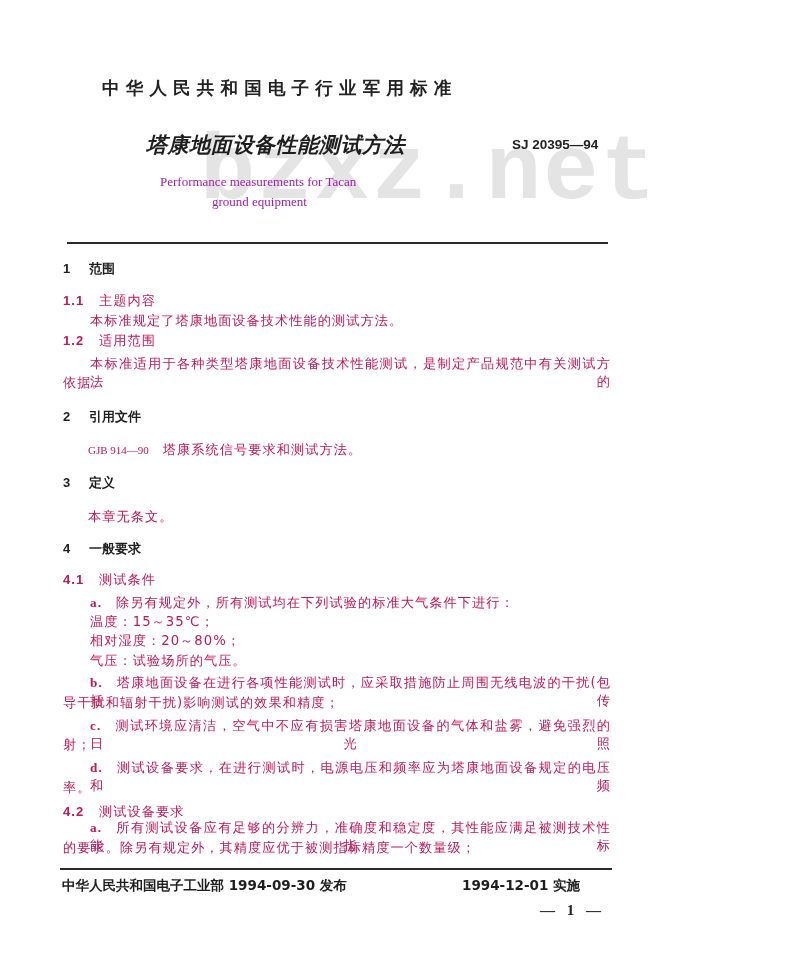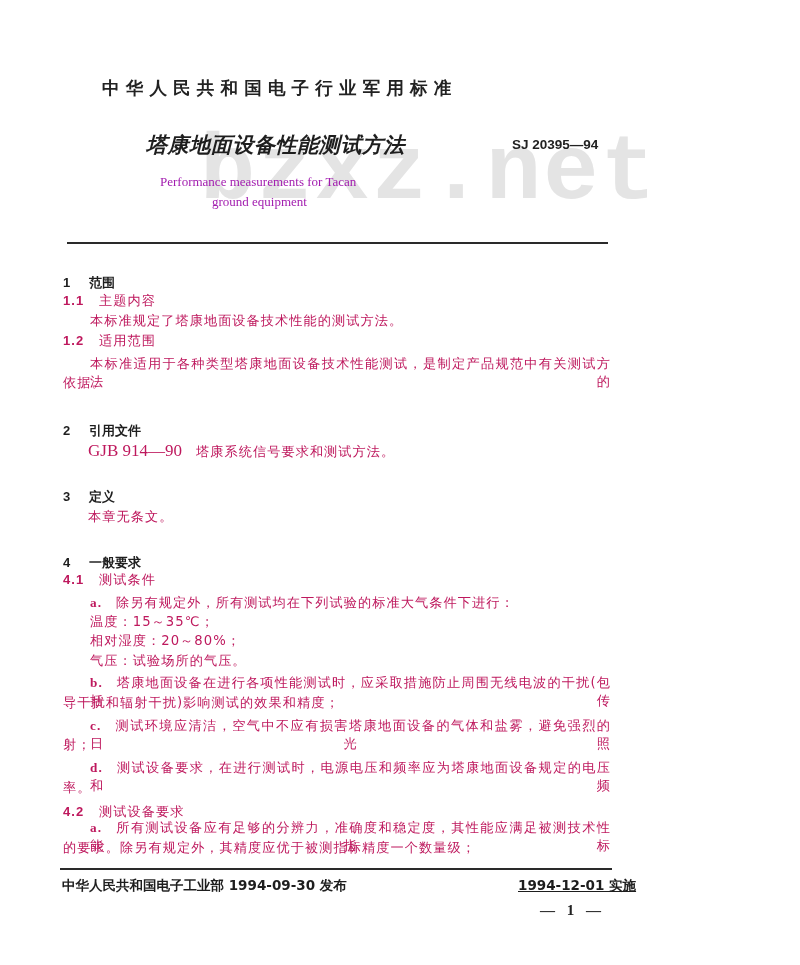--- a/index.html
+++ b/index.html
@@ -13,26 +13,26 @@
     font-family: Liberation Mono, monospace; font-weight: bold;
     font-size: 92px; color: #e4e4e4; letter-spacing: 2px; line-height: 1;
     z-index: 0;
   }
   .layer { position: absolute; inset: 0; z-index: 1; }
   .std-header { left: 102px; top: 76px; font-size: 17.5px; font-weight: bold; letter-spacing: 6.2px; color: #222; }
   .doc-title { left: 146px; top: 131px; font-size: 21px; font-weight: bold; letter-spacing: 0.6px; color: #1e1e1e; font-style: italic; }
   .doc-code { left: 512px; top: 137px; font-family: "Liberation Sans", sans-serif; font-weight: bold; font-size: 13.5px; color: #222; }
   .en-title { font-family: "Liberation Serif", serif; font-weight: normal; font-size: 13px; color: #a21caf; }
   .rule { position: absolute; height: 2px; background: #2a2a2a; }
-  .h1 { font-size: 13px; font-weight: bold; color: #1e1e1e; margin-top: 14px; }
+  .h1 { font-size: 13px; font-weight: bold; color: #1e1e1e; }
   .num { display: inline-block; font-family: "Liberation Sans", sans-serif; font-weight: bold; font-size: 13px; }
   .p { font-size: 13.2px; color: #be185d; letter-spacing: 1.05px; }
   .mono-ish { font-family: "Liberation Serif", serif; }
   .footer-left { left: 62px; top: 877px; font-size: 13.5px; font-weight: bold; color: #1e1e1e; }
-  .footer-right { left: 518px; top: 877px; font-size: 13.5px; font-weight: bold; color: #1e1e1e; text-decoration: underline; }
+  .footer-right { left: 462px; top: 877px; font-size: 13.5px; font-weight: bold; color: #1e1e1e; }
   .page-num { left: 540px; top: 902px; font-family: "Liberation Serif", serif; font-size: 15px; font-weight: bold; letter-spacing: 4px; color: #222; }
 </style>
 </head>
 <body>
 
 <div class="watermark">bzxz.net</div>
 
 <div class="layer">
 
   <div class="abs std-header">中华人民共和国电子行业军用标准</div>
@@ -55,21 +55,21 @@
   <div class="abs p" style="left:63px; top:332px;">
     <span class="num" style="width:36px;">1.2</span><span>适用范围</span>
   </div>
   <div class="abs p" style="left:90px; top:355px; width:521px; text-align:justify; text-align-last:justify; white-space:normal;">本标准适用于各种类型塔康地面设备技术性能测试，是制定产品规范中有关测试方法的</div>
   <div class="abs p" style="left:63px; top:374px;">依据。</div>
 
   <div class="abs h1" style="left:63px; top:408px;">
     <span class="num" style="width:26px;">2</span><span>引用文件</span>
   </div>
   <div class="abs p" style="left:88px; top:441px;">
-    <span class="mono-ish" style="font-size:17px; letter-spacing:0; margin-right:14px;">GJB 914—90</span><span>塔康系统信号要求和测试方法。</span>
+    <span class="mono-ish" style="font-size:11px; letter-spacing:0; margin-right:14px;">GJB 914—90</span><span>塔康系统信号要求和测试方法。</span>
   </div>
 
   <div class="abs h1" style="left:63px; top:474px;">
     <span class="num" style="width:26px;">3</span><span>定义</span>
   </div>
   <div class="abs p" style="left:88px; top:508px;">本章无条文。</div>
 
   <div class="abs h1" style="left:63px; top:540px;">
     <span class="num" style="width:26px;">4</span><span>一般要求</span>
   </div>

